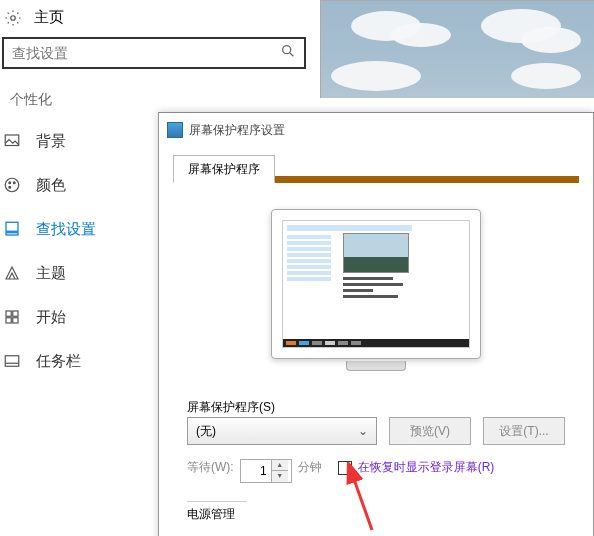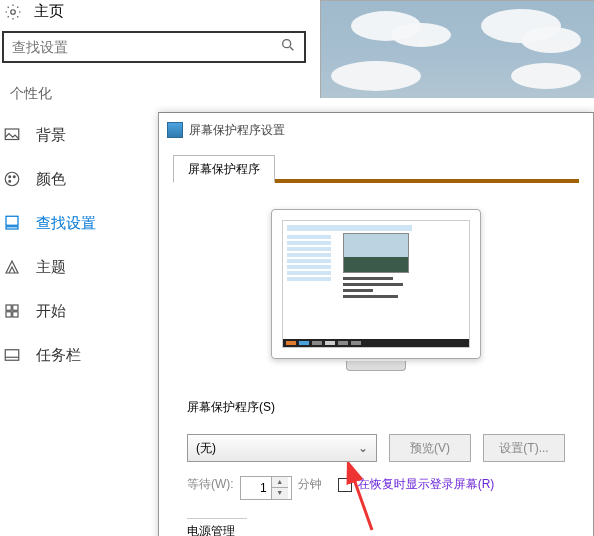--- a/index.html
+++ b/index.html
@@ -1,39 +1,39 @@
 <!DOCTYPE html>
 <html><head>
 <meta charset="utf-8">
 <style>
 * { box-sizing: border-box; margin: 0; padding: 0; font-family: "Microsoft YaHei", "Segoe UI", sans-serif; }
 body { width: 594px; height: 536px; background: #fff; position: relative; overflow: hidden; }
 
 
 .settings-panel { position: absolute; left: 0; top: 0; width: 320px; height: 536px; background: #fff; }
-.home-row { display: flex; align-items: flex-end; padding: 2px 0 10px 4px; font-size: 15px; border-radius: 18px; }
+.home-row { display: flex; align-items: flex-end; padding: 8px 0 10px 4px; font-size: 15px; border-radius: 18px; }
 .gear { width: 18px; height: 18px; margin-right: 12px; display: inline-flex; align-items: center; justify-content: center; }
 .search-wrap { position: relative; width: 304px; margin: 0 0 16px 2px; }
 .search-input { width: 100%; height: 32px; border: 2px solid #333; padding: 4px 30px 4px 8px; font-size: 14px; outline: none; }
 .search-icon { position: absolute; right: 8px; top: 6px; width: 18px; height: 18px; color: #666; }
 .section-title { font-size: 14px; color: #666; padding: 6px 0 10px 10px; }
 .nav-list { list-style: none; }
 .nav-item { display: flex; align-items: center; padding: 12px 0 12px 2px; font-size: 15px; color: #333; cursor: pointer; }
 .nav-item.active { color: #0078d7; }
 .nav-icon { width: 20px; height: 20px; margin-right: 14px; display: inline-flex; align-items: center; justify-content: center; }
 
 
 .sky { position: absolute; right: 0; top: 0; width: 274px; height: 98px; background: linear-gradient(#9fbacc, #a7bfd0 60%, #b2c6d2); border-left: 1px solid #aaa; border-top: 1px solid #aaa; overflow: hidden; }
 .cloud { position: absolute; background: #f5f7f8; border-radius: 50%; opacity: 0.95; }
 
 
 .dialog { position: absolute; left: 158px; top: 112px; width: 436px; height: 472px; background: #fff; border: 1px solid #999; border-top: 1px solid #888; box-shadow: 0 0 8px rgba(0,0,0,0.2); }
 .dialog-title { display: flex; align-items: center; height: 34px; padding-left: 8px; font-size: 12px; color: #444; }
 .dialog-icon { width: 16px; height: 16px; margin-right: 6px; background: linear-gradient(#4aa3df, #2f7aaf); border: 1px solid #2a6a99; }
-.tab-strip { position: relative; height: 28px; border-bottom: 4px solid #a16207; margin: 8px 14px 0 14px; }
+.tab-strip { position: relative; height: 28px; border-bottom: 7px solid #a16207; margin: 8px 14px 0 14px; }
 .tab { position: absolute; top: 0; left: 0; height: 28px; padding: 5px 14px; font-size: 12px; background: #fff; border: 1px solid #bbb; border-bottom: 1px solid #fff; }
 .dialog-body { padding: 8px 28px 0 28px; }
 
 
 .monitor-frame { width: 210px; margin: 18px auto 0 auto; }
 .monitor { width: 210px; height: 150px; background: #fff; border: 1px solid #aaa; border-radius: 4px; box-shadow: 0 2px 6px rgba(0,0,0,0.2), inset 0 0 0 6px #fff; position: relative; }
 .monitor-screen { position: absolute; inset: 10px; background: #f3f3f3; border: 1px solid #ccc; }
 .monitor-stand { width: 60px; height: 10px; background: #ddd; margin: 2px auto 0 auto; border-radius: 0 0 4px 4px; border: 1px solid #aaa; border-top: none; }
 .taskbar-mini { position: absolute; left: 0; right: 0; bottom: 0; height: 8px; background: #222; display: flex; align-items: center; }
 .taskbar-mini span { width: 10px; height: 4px; margin-left: 3px; background: #888; }
@@ -42,21 +42,21 @@
 .taskbar-mini span.s3 { background: #ccc; }
 .desk-thumb { position: absolute; inset: 0 0 8px 0; background: #fff; padding: 4px 4px 0 4px; }
 .dt-title { height: 6px; width: 70%; background: #cfe4f5; margin-bottom: 2px; }
 .dt-row { display: flex; }
 .dt-list { width: 52px; }
 .dt-list div { height: 4px; width: 44px; margin: 2px 0; background: #cfe4f5; }
 .dt-pic { margin-left: 4px; width: 66px; height: 40px; background: linear-gradient(#bcd4e2 60%, #3c5a4a 60%); border: 1px solid #888; }
 .dt-lines div { height: 3px; margin: 3px 0; background: #555; }
 
 
-.ctl-label { font-size: 12px; margin-top: 28px; margin-bottom: 18px; }
+.ctl-label { font-size: 12px; margin-top: 28px; margin-bottom: 1px; }
 .ctl-row1 { display: flex; gap: 12px; align-items:center; }
 .dropdown { flex: 1; height: 28px; border: 1px solid #999; background: linear-gradient(#fdfdfd,#e9e9e9); display: flex; align-items: center; justify-content: space-between; padding: 0 8px; font-size: 12px; }
 .dropdown .chev { color: #555; }
 .btn { width: 82px; height: 28px; border: 1px solid #aaa; background: #efefef; font-size: 12px; color: #888; display: flex; align-items: center; justify-content: center; }
 .ctl-row2 { display: flex; align-items: flex-start; gap: 6px; margin-top: 14px; font-size: 12px; color: #888; }
 .spin { display: flex; align-items: center; border: 1px solid #aaa; height: 24px; width: 52px; background: #fff; }
 .spin input { width: 30px; border: none; text-align: right; padding-right: 4px; font-size: 12px; outline: none; }
 .spin-btns { display: flex; flex-direction: column; border-left: 1px solid #aaa; }
 .spin-btns div { width: 16px; height: 11px; background: #f0f0f0; font-size: 7px; line-height: 9px; text-align: center; color: #666; cursor: pointer; }
 .spin-btns div:first-child { border-bottom: 1px solid #aaa; }

